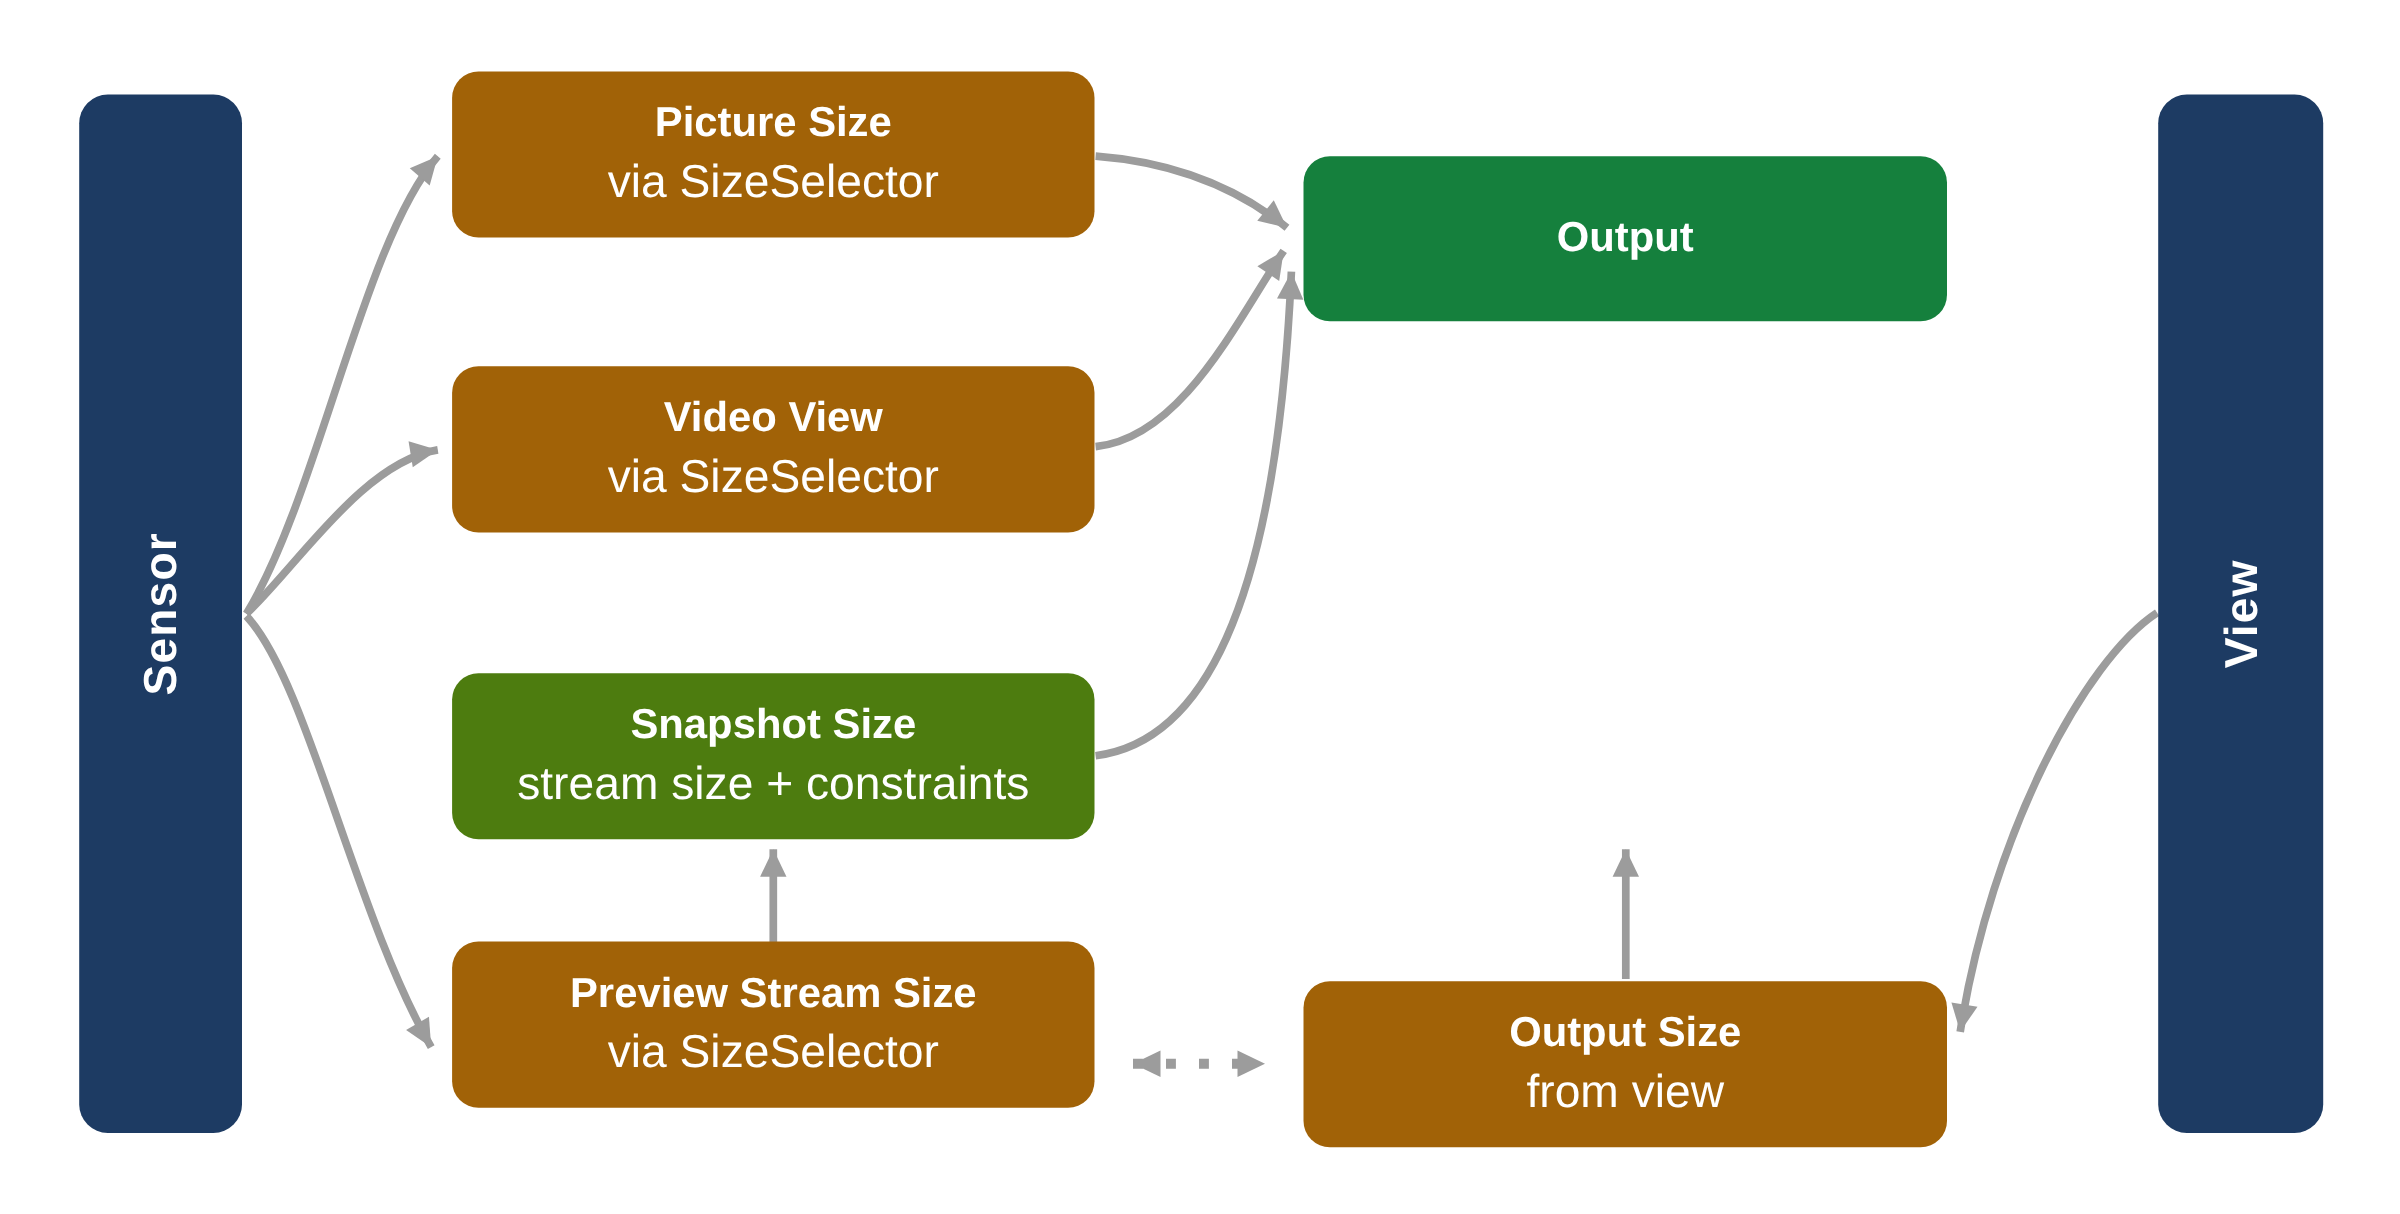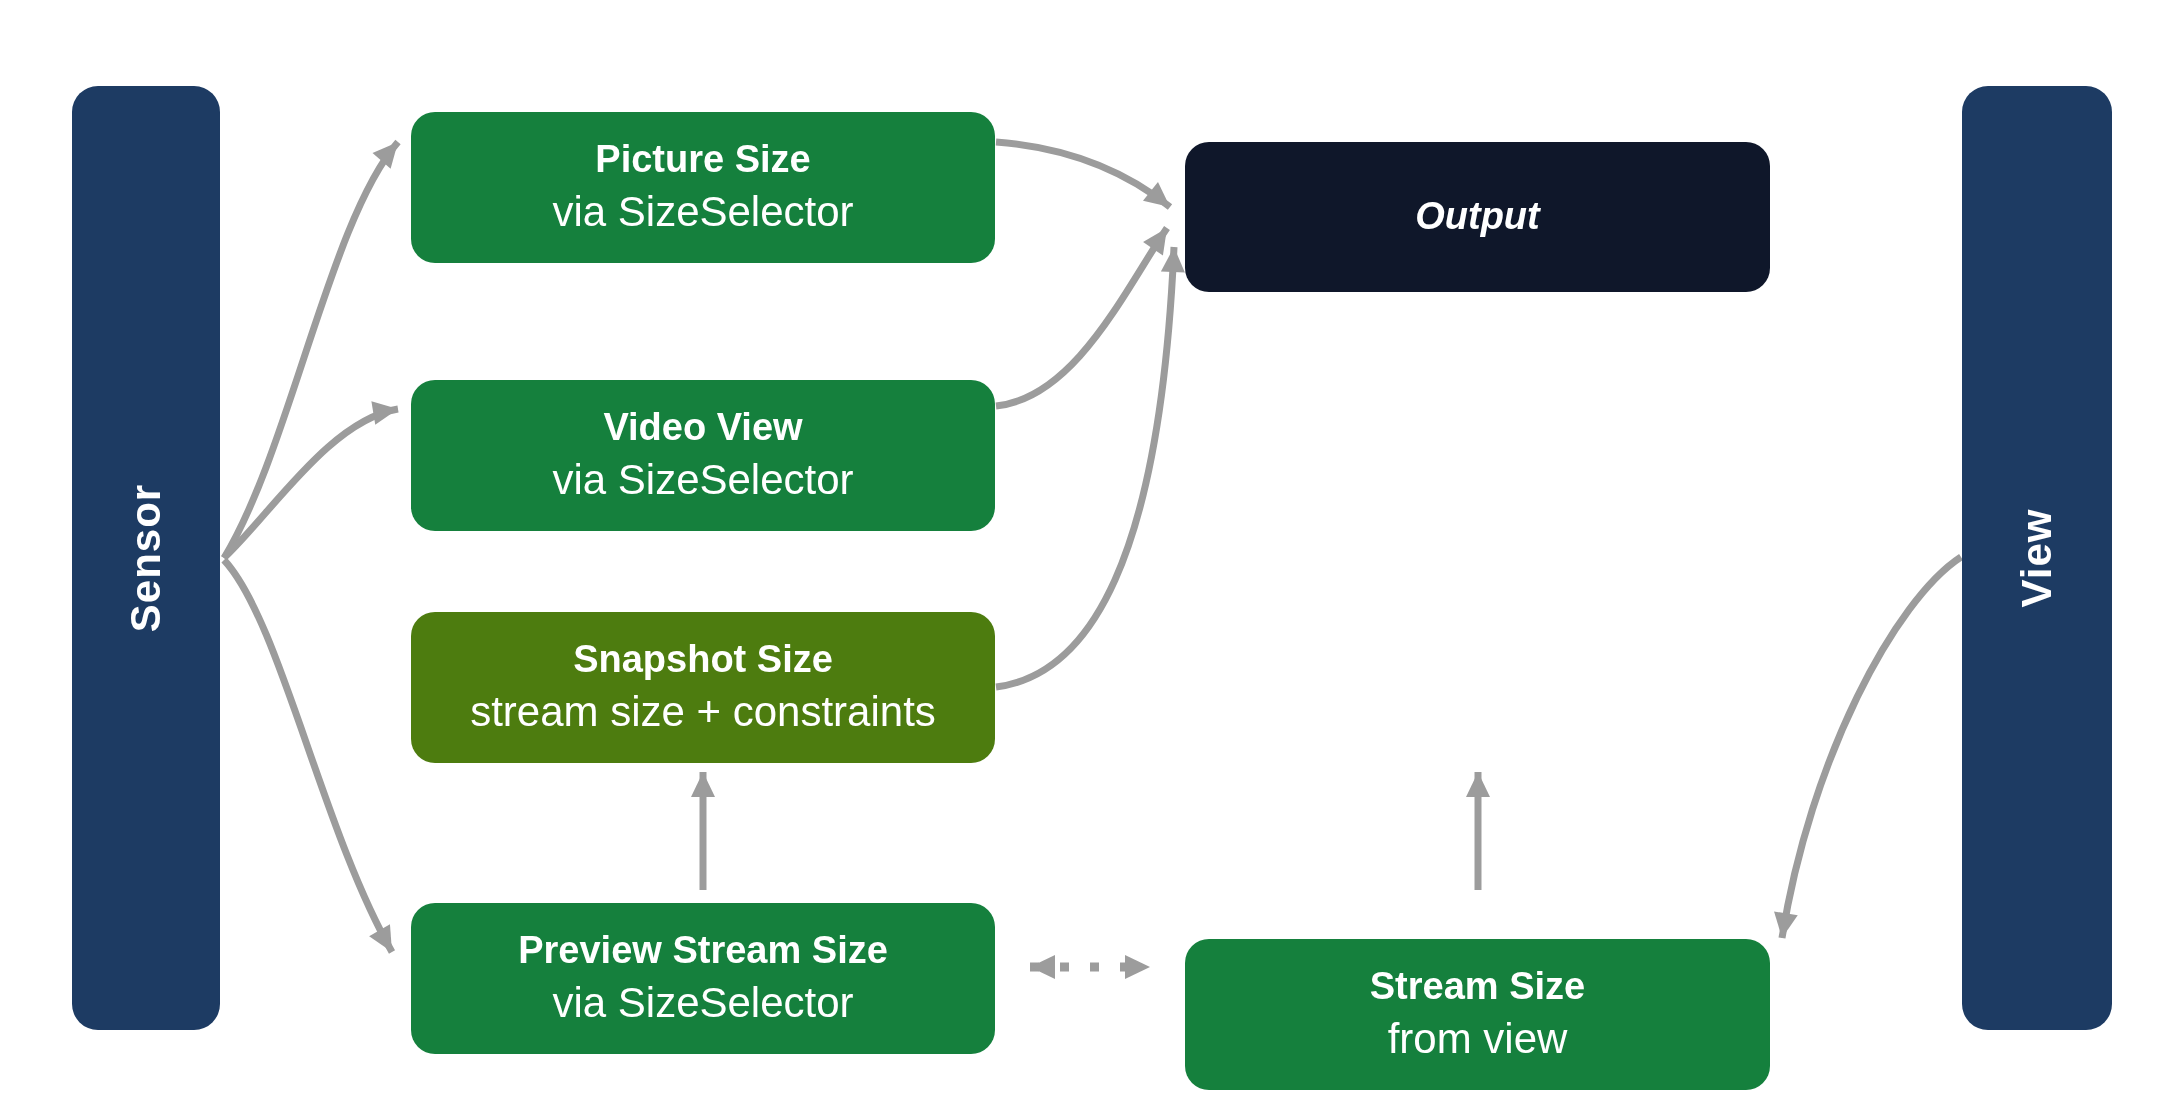--- a/index.html
+++ b/index.html
@@ -18,23 +18,23 @@
     color:#ffffff;font-weight:bold;font-size:42px;letter-spacing:1px;
     transform:rotate(-90deg);white-space:nowrap;
   }
   .node{
     position:absolute;width:584px;height:151px;border-radius:24px;
     display:flex;flex-direction:column;align-items:center;justify-content:center;
     color:#ffffff;text-align:center;
   }
   .node .title{font-weight:bold;font-size:38px;line-height:1.2;}
   .node .subtitle{font-size:42px;line-height:1.25;margin-top:3px;}
-  .blue{background:#15803d;margin-top:47px;}
+  .blue{background:#a16207;}
   .lightblue{background:#4d7c0f;}
-  .red{background:#0f172a;font-style:italic;}
+  .red{background:#15803d;}
   
   #node-picture{left:411px;top:65px;}
   #node-video{left:411px;top:333px;}
   #node-snapshot{left:411px;top:612px;}
   #node-preview{left:411px;top:856px;}
   #node-output{left:1185px;top:142px;width:585px;height:150px;}
   #node-screen{left:1185px;top:612px;width:585px;}
   #node-surface{left:1185px;top:892px;width:585px;}
   #bar-sensor{left:72px;}
   #bar-view{left:1962px;width:150px;}
@@ -99,17 +99,17 @@
     <div class="title">Preview Stream Size</div>
     <div class="subtitle">via SizeSelector</div>
   </div>
 
   <div class="node red" id="node-output">
     <div class="title">Output</div>
   </div>
 
 
   <div class="node blue" id="node-surface">
-    <div class="title">Stream Size</div>
+    <div class="title">Output Size</div>
     <div class="subtitle">from view</div>
   </div>
 
 </div>
 
 </body></html>

